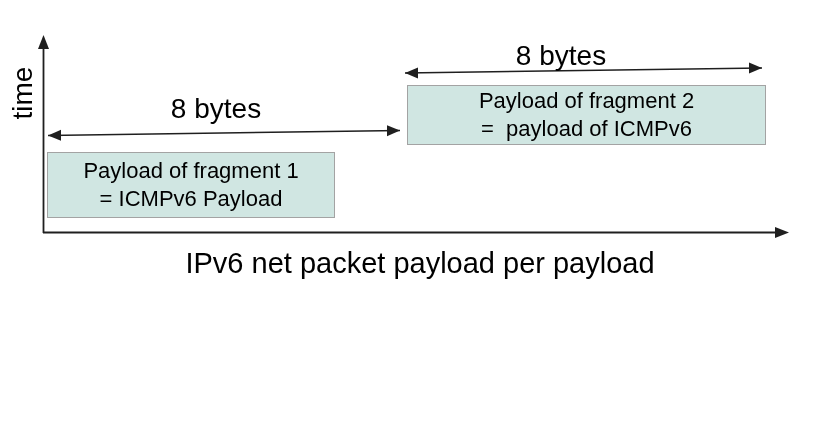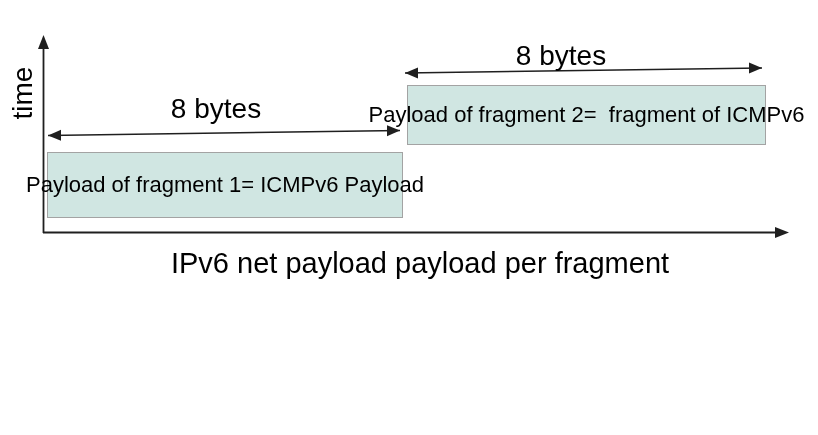--- a/index.html
+++ b/index.html
@@ -48,28 +48,29 @@
     white-space: nowrap;
   }
   .size-label.frag1 { left: 216px; top: 109px; }
   .size-label.frag2 { left: 561px; top: 56px; }
   .payload-box {
     position: absolute;
     box-sizing: border-box;
     background: var(--box-fill, #d0e6e2);
     border: 1.5px solid var(--box-border, #a3a3a3);
     display: flex;
+    flex-direction: column;
     align-items: center;
     justify-content: center;
     text-align: center;
   }
   .payload-box.frag1 {
     left: 47px;
     top: 152px;
-    width: 356px;
+    width: 288px;
     height: 66px;
   }
   .payload-box.frag2 {
     left: 407px;
     top: 85px;
     width: 359px;
     height: 60px;
   }
   .box-line {
     font-size: 22px;
@@ -113,18 +114,18 @@
 
   <div class="size-label frag2">8 bytes</div>
 
   <div class="payload-box frag1">
     <div class="box-line">Payload of fragment 1</div>
     <div class="box-line">= ICMPv6 Payload</div>
   </div>
 
   <div class="payload-box frag2">
     <div class="box-line">Payload of fragment 2</div>
-    <div class="box-line">=  fragment of ICMPv6</div>
+    <div class="box-line">=  payload of ICMPv6</div>
   </div>
 
-  <div class="x-axis-label">IPv6 net payload payload per fragment</div>
+  <div class="x-axis-label">IPv6 net packet payload per payload</div>
 
 </div>
 
 </body></html>

